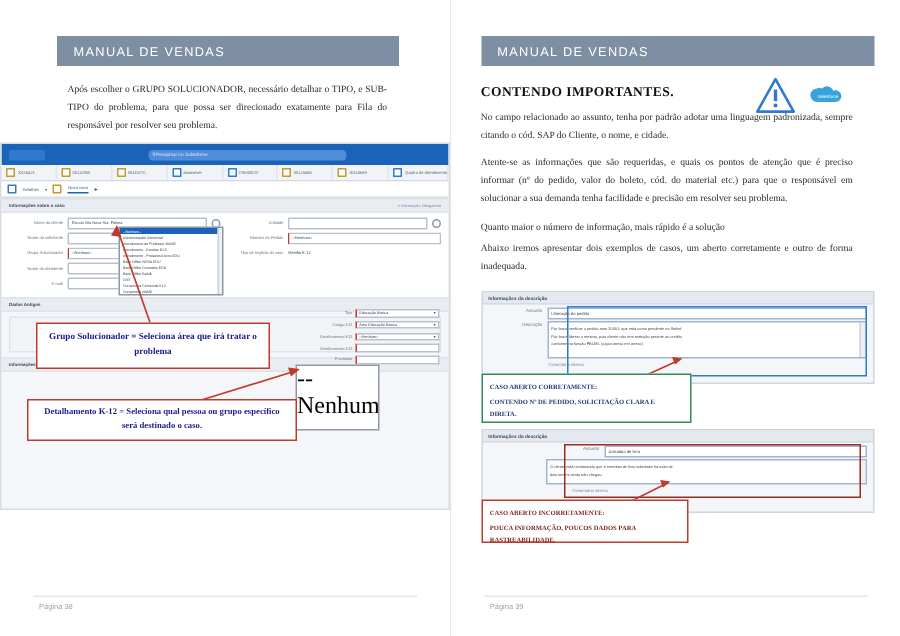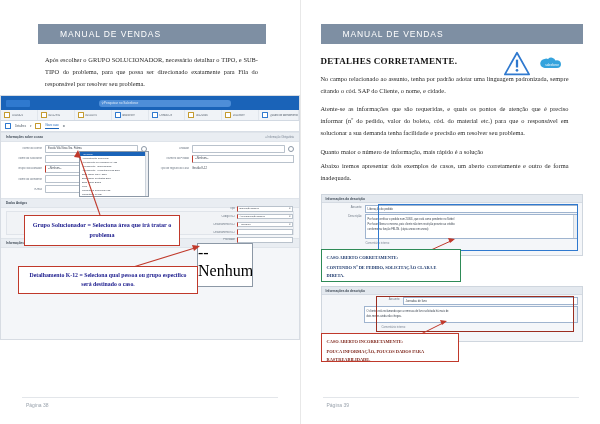--- a/index.html
+++ b/index.html
@@ -11,21 +11,21 @@
   .spread{display:flex;width:600px;height:424px;}
   .page{position:relative;width:300px;height:424px;background:#fff;overflow:hidden;}
   .page.left{border-right:1px solid #e8e8e8;}
 
   
   .hdr{
     position:absolute;left:38px;top:24px;width:228px;height:20px;
     background:#7e8fa3;color:#ffffff;
     font-family:"Liberation Sans", sans-serif;
     font-size:8.5px;letter-spacing:.9px;
-    display:flex;align-items:center;padding-left:22px;box-sizing:border-box;
+    display:flex;align-items:center;padding-left:11px;box-sizing:border-box;
   }
   .page.right .hdr{left:20px;width:262px;}
 
   
   .body-txt{
     position:absolute;color:#2a2a2a;font-size:6.4px;line-height:1.85;
     text-align:justify;
   }
   .l-intro{left:45px;top:54px;width:213px;}
 
@@ -345,21 +345,21 @@
     <div class="callout co2">Detalhamento K-12 = Seleciona qual pessoa ou grupo específico será destinado o caso.</div>
 
     <div class="footline"></div>
     <div class="pgnum">Página 38</div>
   </div>
 
   <div class="page right">
 
     <div class="hdr">MANUAL DE VENDAS</div>
 
-    <div class="h2">DETALHES CORRETAMENTE.</div>
+    <div class="h2">CONTENDO IMPORTANTES.</div>
 
     <svg class="warn-ico" viewBox="0 0 32 30">
       <path d="M16 2 L30 27 L2 27 Z" fill="none" stroke="#2f79cf" stroke-width="2" stroke-linejoin="round"></path>
       <rect x="14.7" y="10" width="2.6" height="9" fill="#2f79cf"></rect>
       <circle cx="16" cy="22.3" r="1.5" fill="#2f79cf"></circle>
     </svg>
 
     <svg class="sf-logo" viewBox="0 0 60 40">
       <path d="M22 10a9 9 0 0 1 15 3 8 8 0 0 1 11 7 8 8 0 0 1-8 8H16a9 9 0 0 1-1-18 8 8 0 0 1 7-0z" fill="#35a3dd"></path>
       <text x="30" y="23" font-size="6" fill="#ffffff" text-anchor="middle" font-family="Liberation Sans, sans-serif">salesforce</text>

